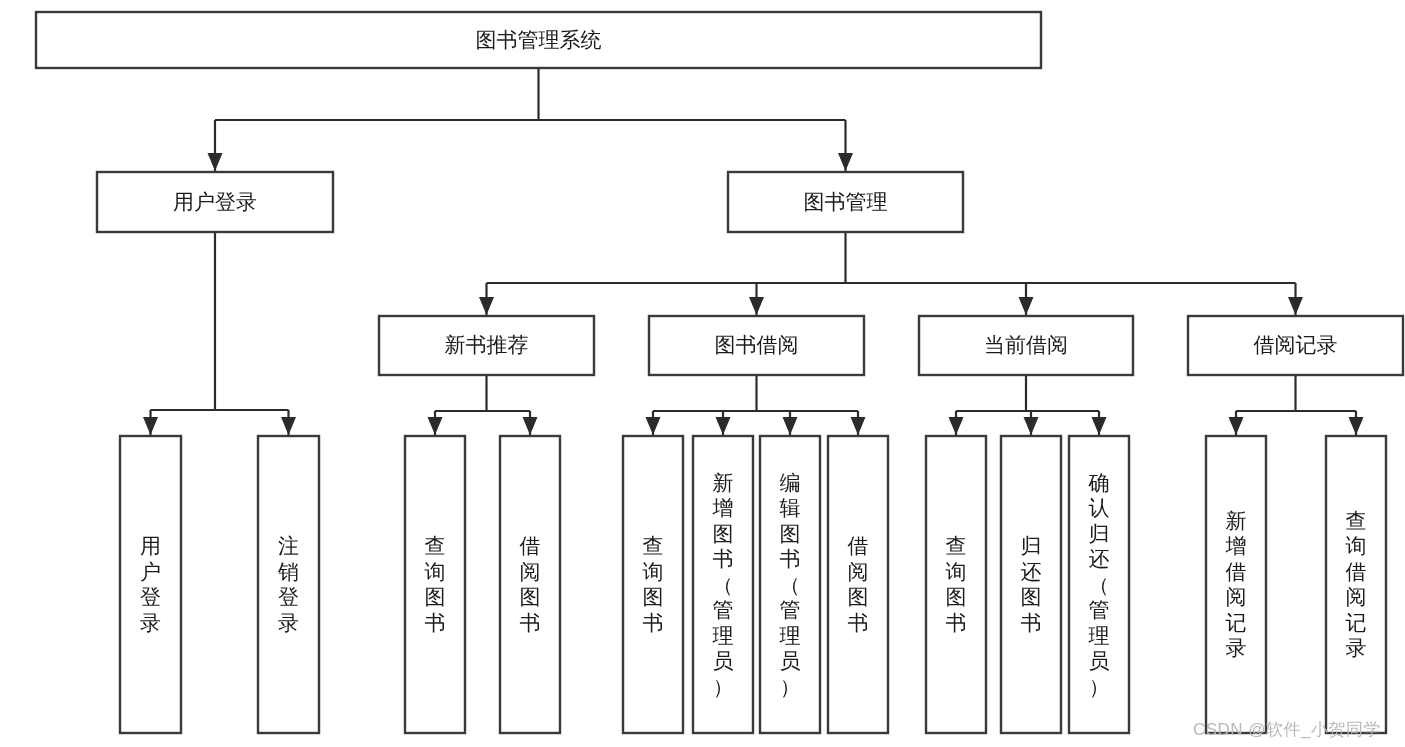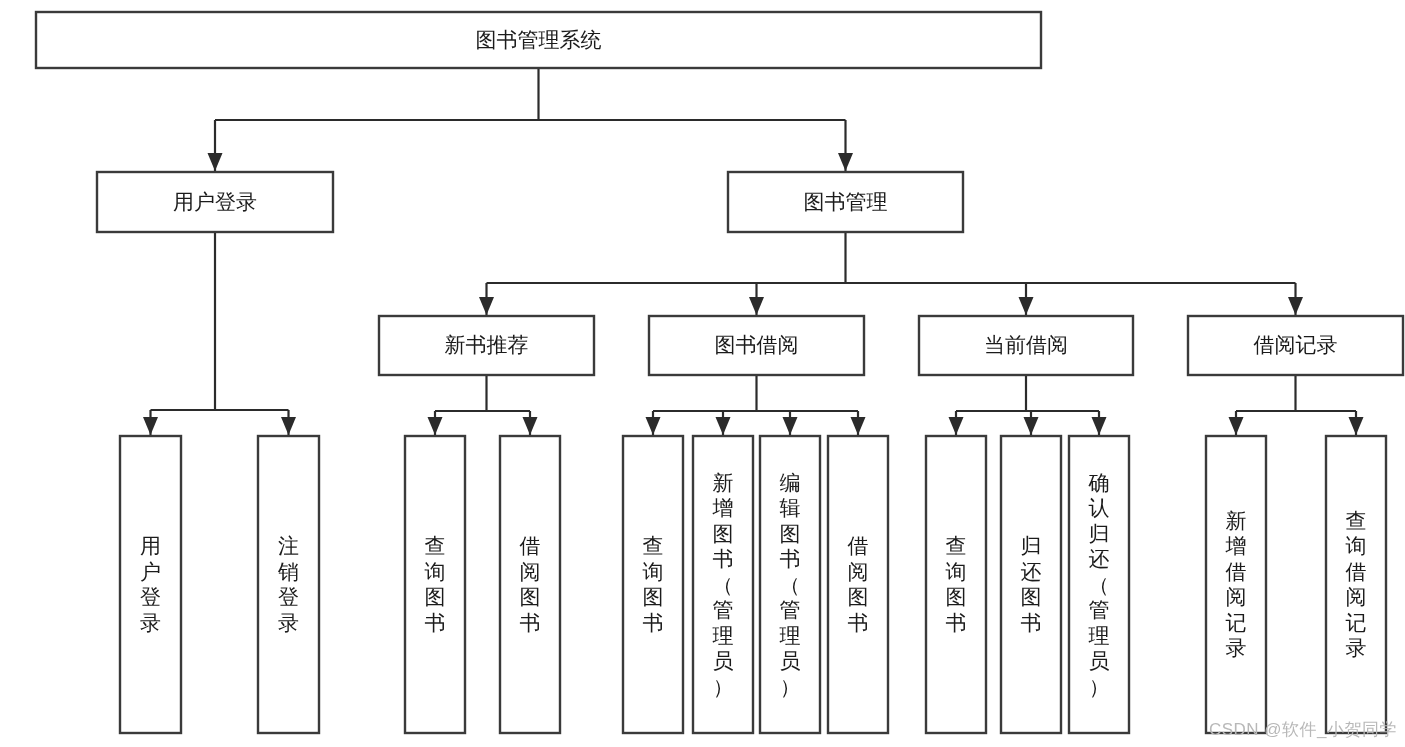--- a/index.html
+++ b/index.html
@@ -46,21 +46,21 @@
   }
   .node-label-v {
     font-family: "Liberation Sans", "DejaVu Sans", sans-serif;
     font-size: 21px;
     fill: #1b1b1b;
     text-anchor: middle;
     white-space: pre;
   }
   .watermark {
     position: absolute;
-    right: 8px;
+    right: 24px;
     bottom: 6px;
     font-family: "Liberation Sans", "DejaVu Sans", sans-serif;
     font-size: 17px;
     color: #b8b8b8;
     letter-spacing: 0.5px;
     user-select: none;
     pointer-events: none;
   }
 </style>
 </head>

